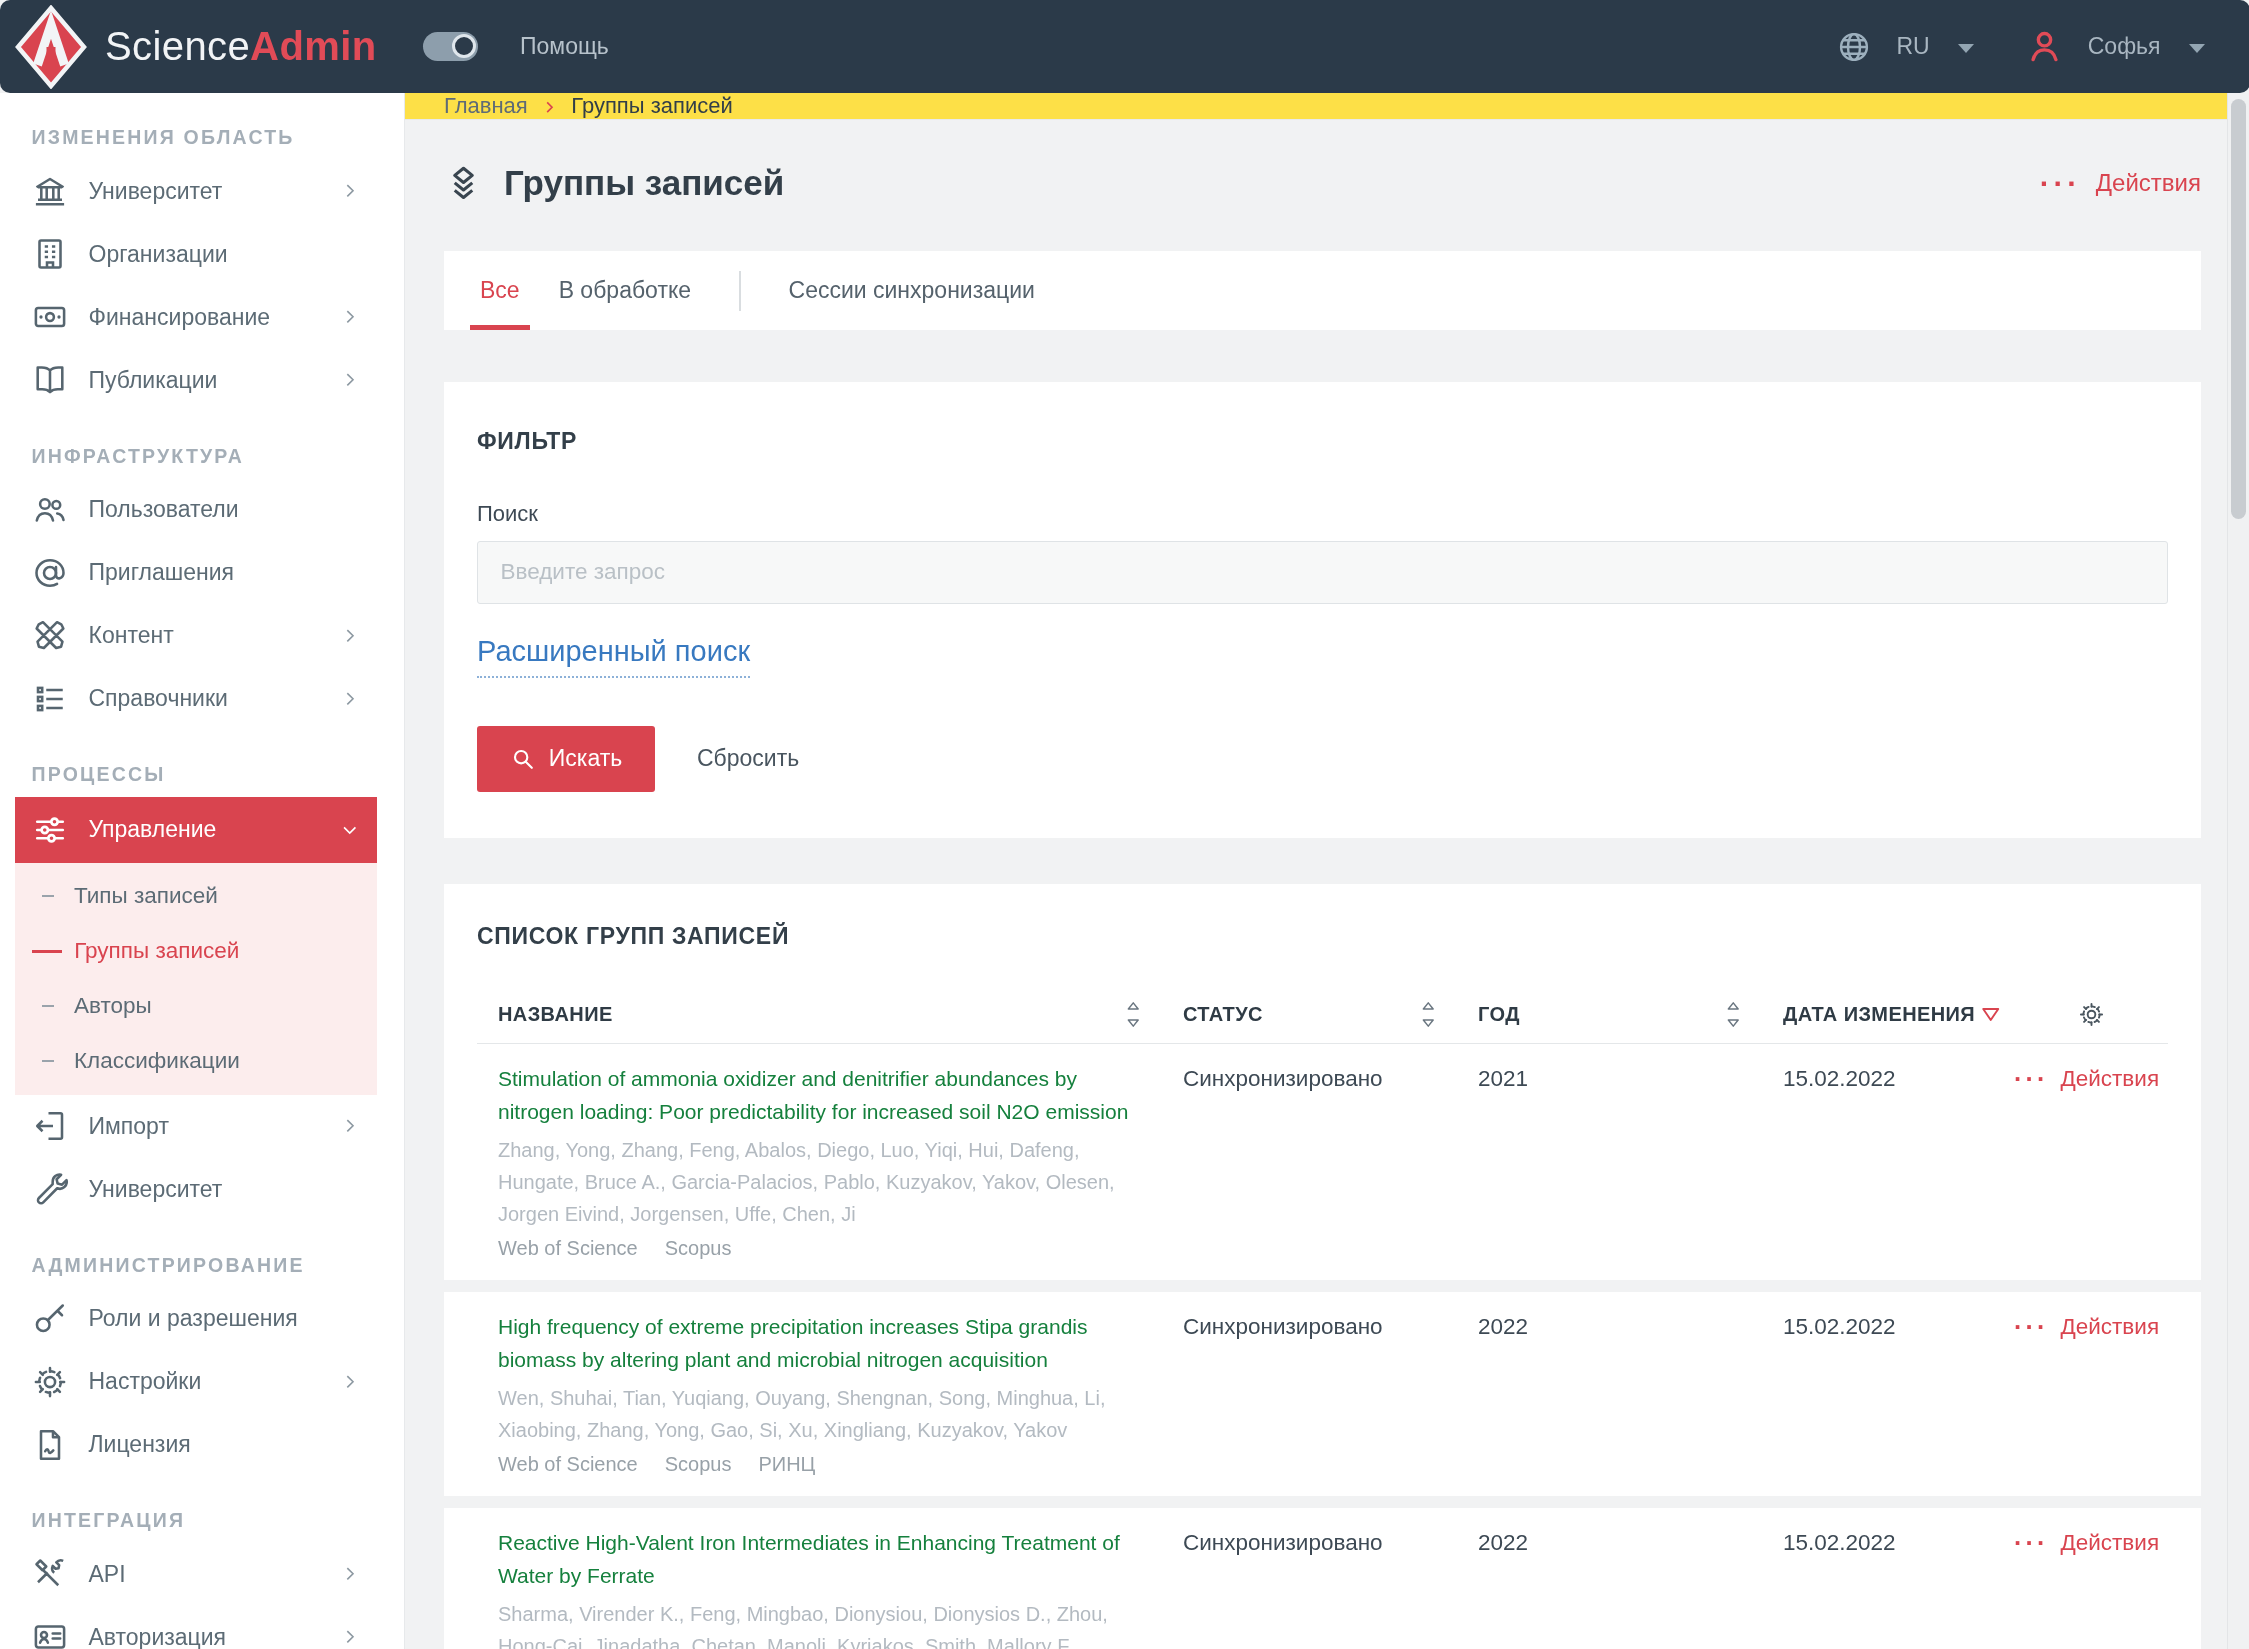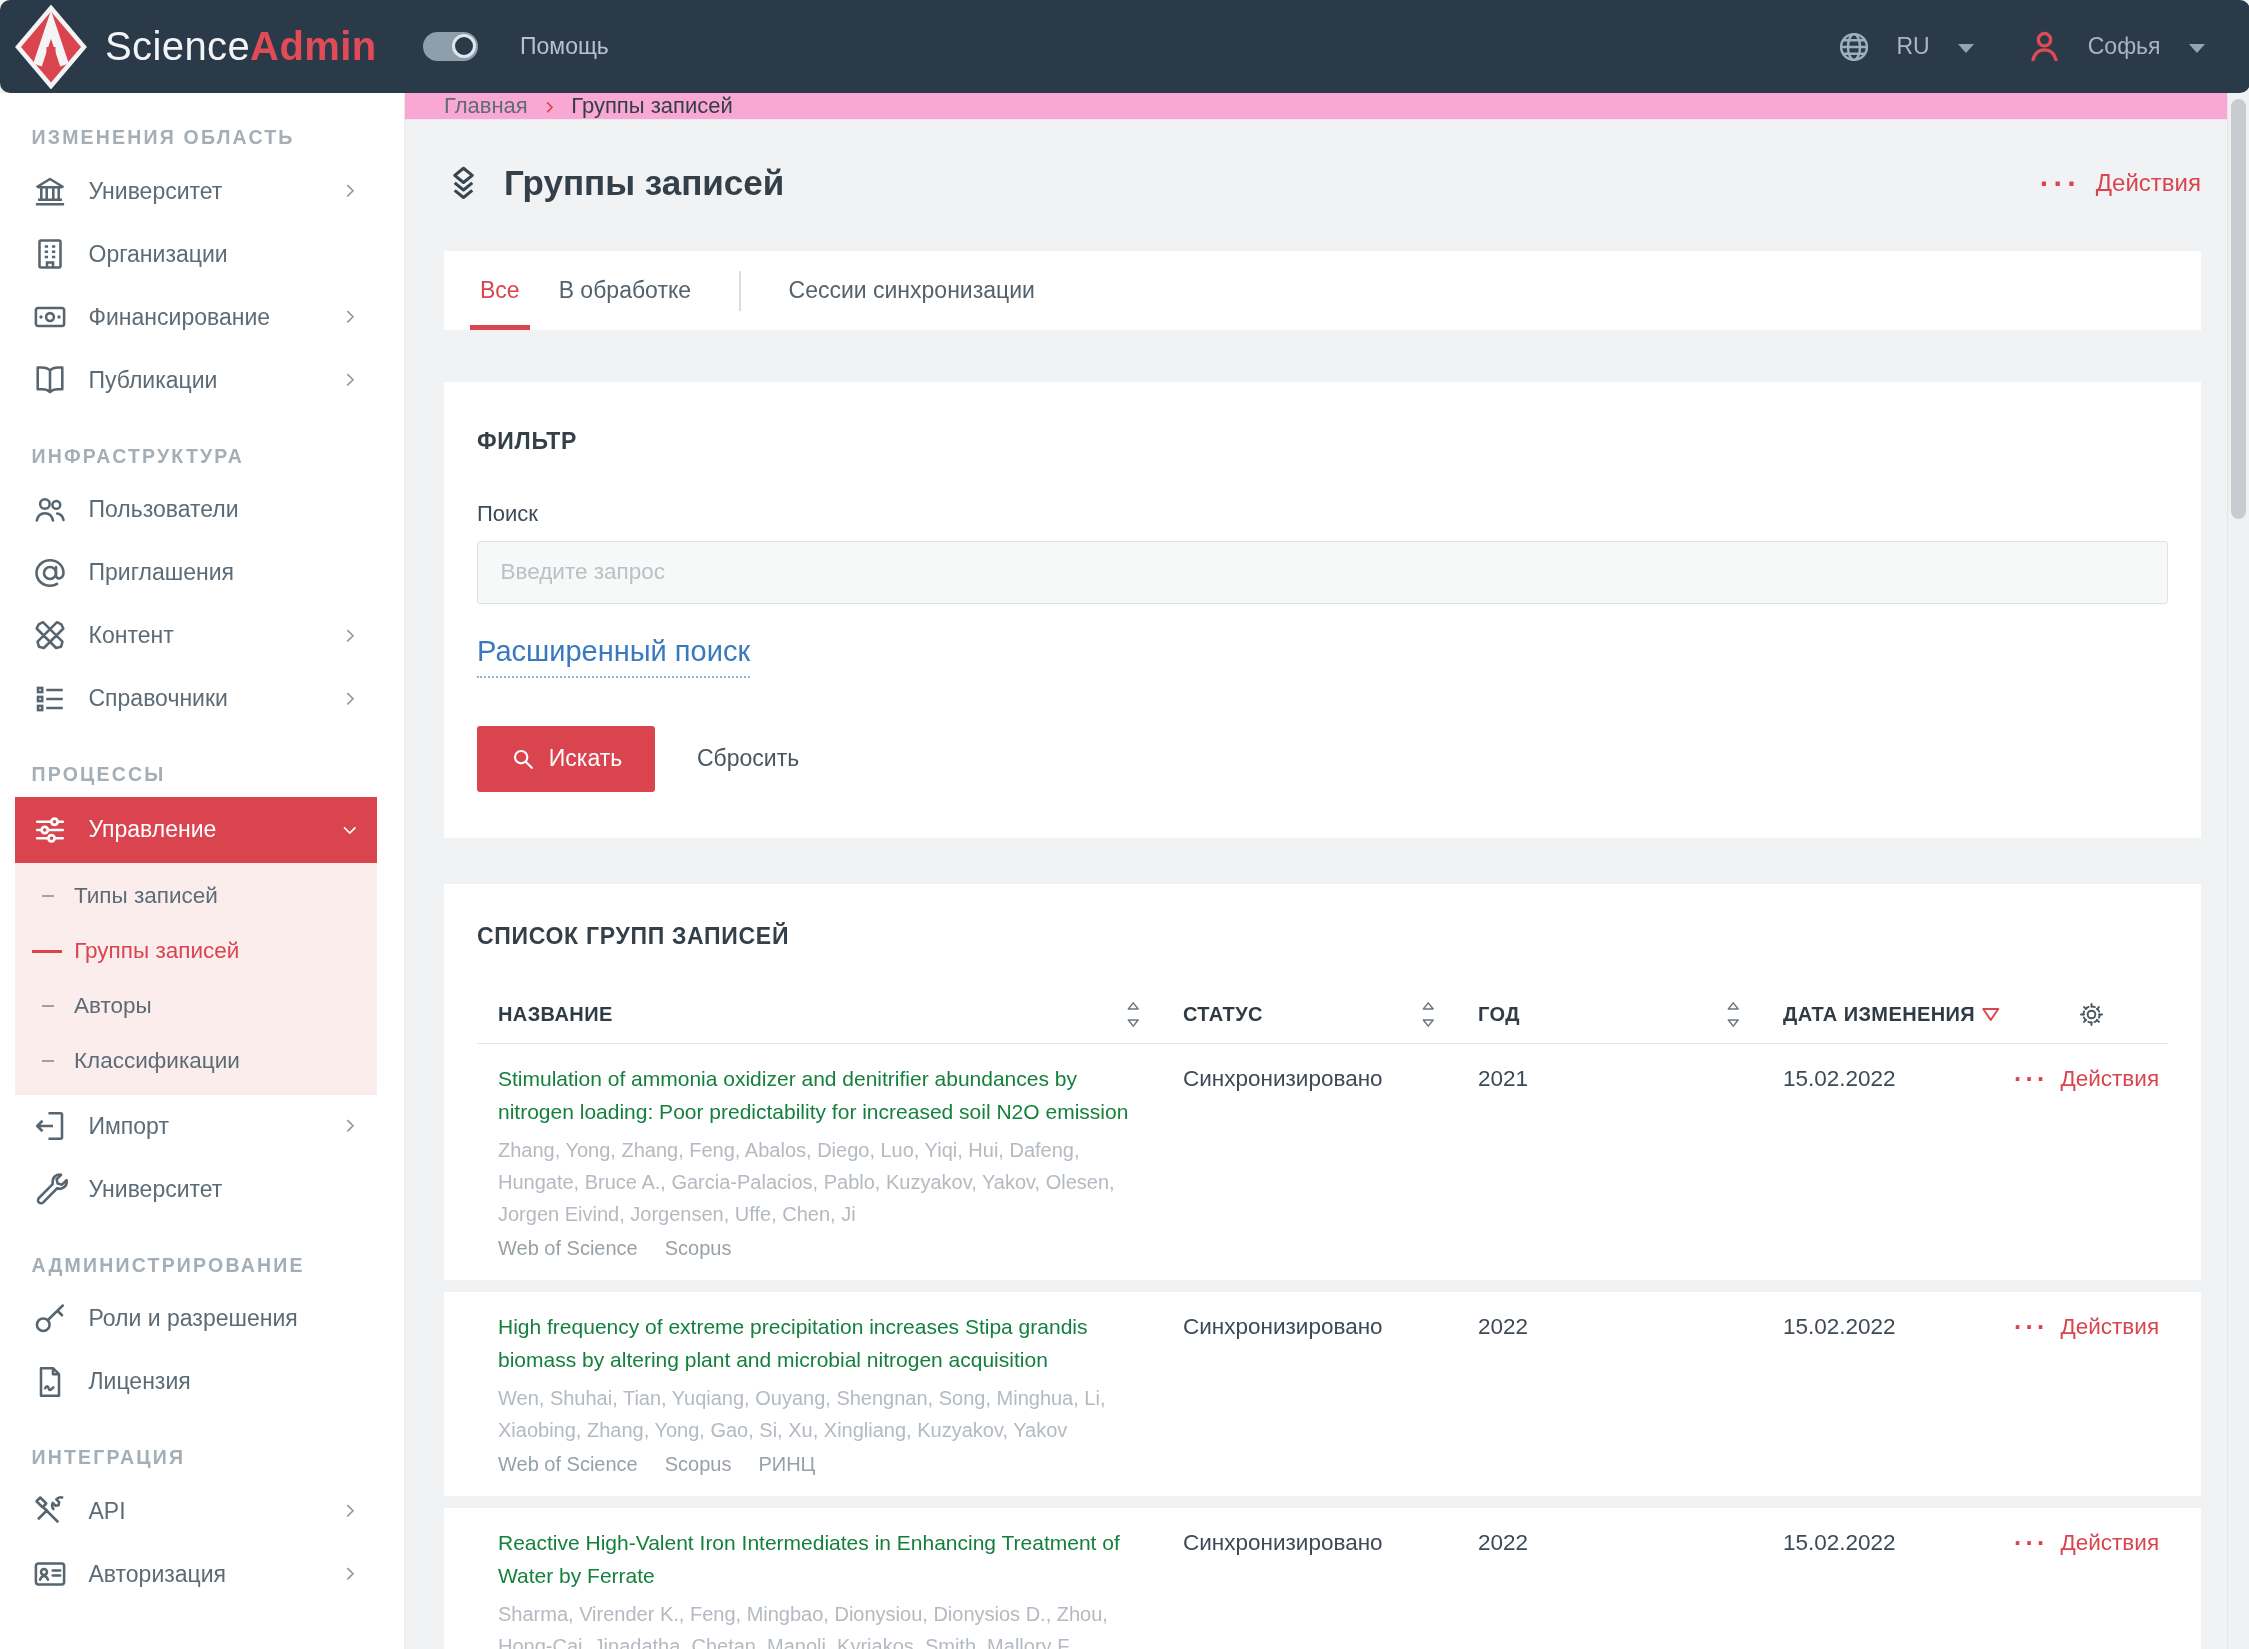--- a/index.html
+++ b/index.html
@@ -36,21 +36,21 @@
   .submenu { background:#fceded; padding:6px 0; }
   .submenu-item { height:55px; display:flex; align-items:center; cursor:pointer; color:#5c6b75; }
   .submenu-item .dash { width:12px; height:2.2px; background:#9aa3ab; margin-left:27px; flex:0 0 auto; }
   .submenu-item .sub-text { font-size:22.5px; margin-left:20px; }
   .submenu-item.active { color:#d9444f; }
   .submenu-item.active .dash { width:30px; height:3px; background:#d9444f; margin-left:16.5px; }
   .submenu-item.active .sub-text { margin-left:12.7px; }
 
   
   .main { flex:1; display:flex; flex-direction:column; min-width:0; }
-  .breadcrumb-bar { height:72px; background:#f9a8d4; border-bottom:1.5px solid #e8eaec; display:flex; align-items:center; padding-left:39px; gap:13.5px; }
+  .breadcrumb-bar { height:72px; background:#fde047; border-bottom:1.5px solid #e8eaec; display:flex; align-items:center; padding-left:39px; gap:13.5px; }
   .crumb { font-size:22px; color:#5f6b76; cursor:pointer; }
   .crumb-chev { width:16.5px; height:16.5px; color:#d9444f; margin-top:1.5px; }
   .crumb-current { font-size:22px; color:#323e48; }
 
   .content { padding:43px 49px 0 39px; }
   .title-row { display:flex; align-items:center; margin-bottom:48px; }
   .icon-layers { width:39px; height:39px; color:#39454f; }
   .page-title { font-size:35px; font-weight:600; color:#333f49; margin-left:21px; }
   .actions-link { margin-left:auto; display:flex; align-items:center; gap:15px; color:#d9444f; cursor:pointer; }
   .dots { font-size:30px; font-weight:700; letter-spacing:3.7px; line-height:15px; }
@@ -322,20 +322,35 @@
     <div class="nav-item">
       <span class="nav-ic">
         <svg viewBox="0 0 24 24" width="36" height="36" fill="none" stroke="currentColor" stroke-width="1.7" stroke-linecap="round">
           <circle cx="7.5" cy="15.8" r="4.2"></circle>
             <path d="M10.8 12.5L20.5 3M17 6.5l3 3"></path>
         </svg>
       </span>
       <span class="nav-text">Роли и разрешения</span>
     </div>
 
+    <div class="nav-item">
+      <span class="nav-ic">
+        <svg viewBox="0 0 24 24" width="36" height="36" fill="none" stroke="currentColor" stroke-width="1.7" stroke-linecap="round">
+          <circle cx="12" cy="12" r="3.4"></circle>
+            <circle cx="12" cy="12" r="7.2" stroke-dasharray="2.8 2.85"></circle>
+          <path d="M12 2.6v2.6M12 18.8v2.6M2.6 12h2.6M18.8 12h2.6M5.4 5.4l1.8 1.8M16.8 16.8l1.8 1.8M18.6 5.4l-1.8 1.8M7.2 16.8l-1.8 1.8"></path>
+        </svg>
+      </span>
+      <span class="nav-text">Настройки</span>
+      <span class="nav-chev">
+        <svg viewBox="0 0 24 24" width="19.5" height="19.5" fill="none" stroke="currentColor" stroke-width="2">
+            <path d="M9 5l7 7-7 7"></path>
+          </svg>
+      </span>
+    </div>
 
     <div class="nav-item">
       <span class="nav-ic">
         <svg viewBox="0 0 24 24" width="36" height="36" fill="none" stroke="currentColor" stroke-width="1.7" stroke-linejoin="round">
           <path d="M6 2.8h8l4 4v14.4H6zM14 2.8v4h4"></path>
           <path d="M8.8 16.2c.8-1.8 1.9-1.8 2.3 0 .4 1.5 1.3 1.5 3.1-.6" stroke-linecap="round"></path>
         </svg>
       </span>
       <span class="nav-text">Лицензия</span>
     </div>

